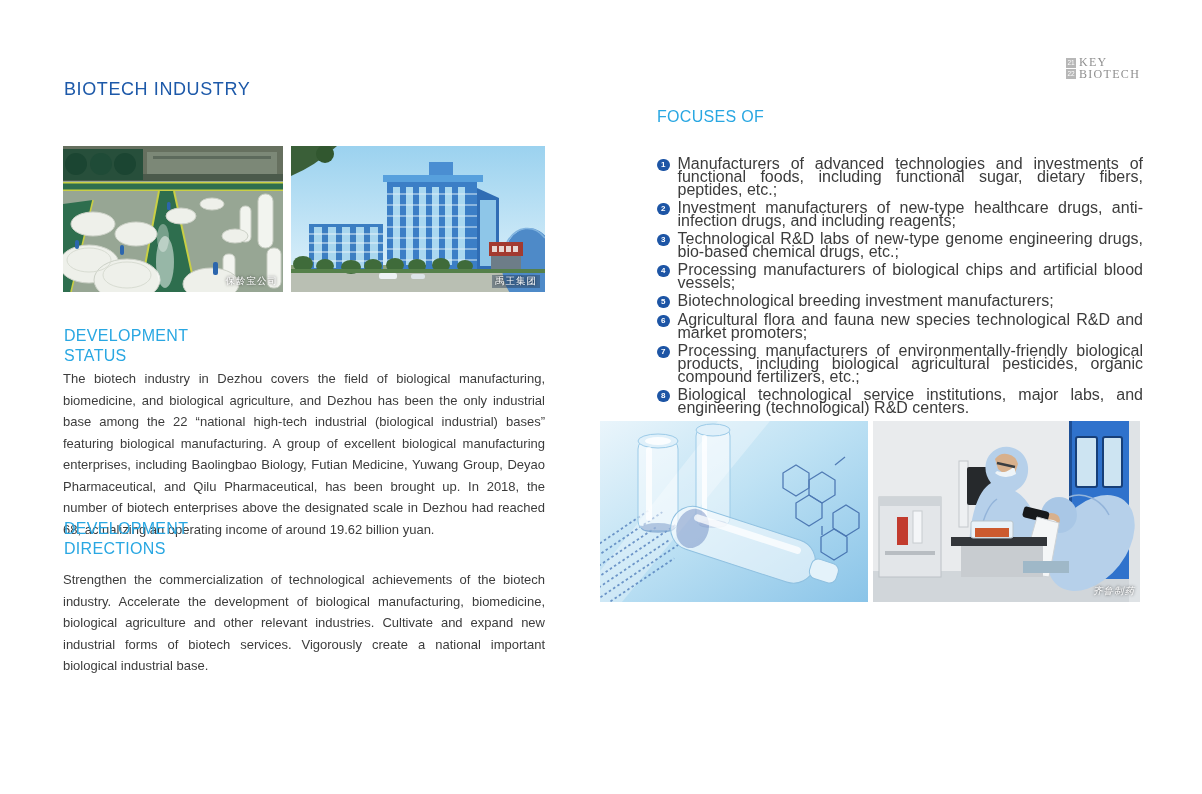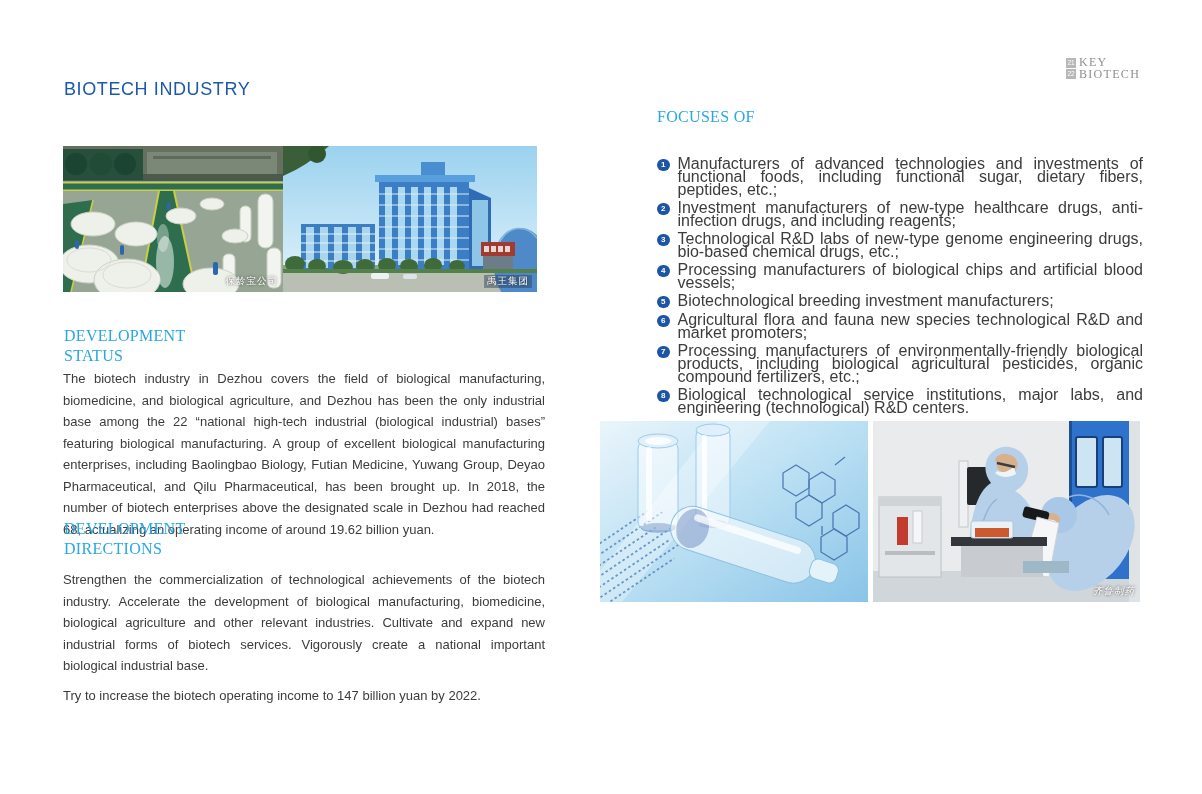--- a/index.html
+++ b/index.html
@@ -18,36 +18,36 @@
   .logo-badge {
     width:10px; height:10px; background:#b7b7b7; color:#ffffff;
     font-size:6.5px; line-height:10px; text-align:center;
   }
   .logo-text {
     font-family:"Liberation Serif", serif; color:#8f8f8f;
     font-size:12px; line-height:11.5px; letter-spacing:1.3px;
   }
 
   
-  .photos-top { position:absolute; left:63px; top:146px; display:flex; gap:0; }
+  .photos-top { position:absolute; left:63px; top:146px; display:flex; gap:8px; }
   .photos-bottom { position:absolute; left:600px; top:421px; display:flex; gap:5px;font-style:italic; }
   .photo { position:relative; overflow:hidden; }
   .photo svg { display:block; }
   .photo-caption {
     position:absolute; right:5px; bottom:4px; color:#ffffff; font-size:9.5px;
     text-shadow:0 0 3px rgba(0,0,0,.75); letter-spacing:1px;
   }
   .caption-boxed { background:rgba(45,65,90,.45); padding:0 3px; }
 
   
   .sec-heading {
     position:absolute; font-size:16px; line-height:20px;
     color:#29a7e2; letter-spacing:.3px; font-weight:400;
   }
-  .sec-heading span { display:block;font-family:Liberation Serif, serif; }
+  .sec-heading span { display:block; }
   #dev-status-heading { left:64px; top:326px; }
   #dev-dir-heading    { left:64px; top:519px; }
   #focuses-heading    { left:657px; top:107px; }
 
   
   .body-copy { font-size:13px; line-height:21.5px; text-align:justify; color:#3c3c3c; }
   #dev-status-para { position:absolute; left:63px; top:368px; width:482px; }
   #dev-dir-paras   { position:absolute; left:63px; top:569px; width:482px; }
   #dev-dir-paras p { margin:0; }
   #dev-dir-paras p + p { margin-top:8px; }
@@ -213,21 +213,20 @@
     <span>STATUS</span>
   </div>
   <div class="body-copy" id="dev-status-para">The biotech industry in Dezhou covers the field of biological manufacturing, biomedicine, and biological agriculture, and Dezhou has been the only industrial base among the 22 “national high-tech industrial (biological industrial) bases” featuring biological manufacturing. A group of excellent biological manufacturing enterprises, including Baolingbao Biology, Futian Medicine, Yuwang Group, Deyao Pharmaceutical, and Qilu Pharmaceutical, has been brought up. In 2018, the number of biotech enterprises above the designated scale in Dezhou had reached 68, actualizing an operating income of around 19.62 billion yuan.</div>
 
   <div class="sec-heading" id="dev-dir-heading">
     <span>DEVELOPMENT</span>
     <span>DIRECTIONS</span>
   </div>
   <div class="body-copy" id="dev-dir-paras">
     <p>Strengthen the commercialization of technological achievements of the biotech industry. Accelerate the development of biological manufacturing, biomedicine, biological agriculture and other relevant industries. Cultivate and expand new industrial forms of biotech services. Vigorously create a national important biological industrial base.</p>
-    <p>Try to increase the biotech operating income to 147 billion yuan by 2022.</p>
   </div>
 
   <div class="sec-heading" id="focuses-heading">
     <span>FOCUSES OF</span>
   </div>
 
   <div id="focuses-list">
     <div class="focus-item">
       <span class="focus-num">1</span>
       <span class="focus-text">Manufacturers of advanced technologies and investments of functional foods, including functional sugar, dietary fibers, peptides, etc.;</span>

